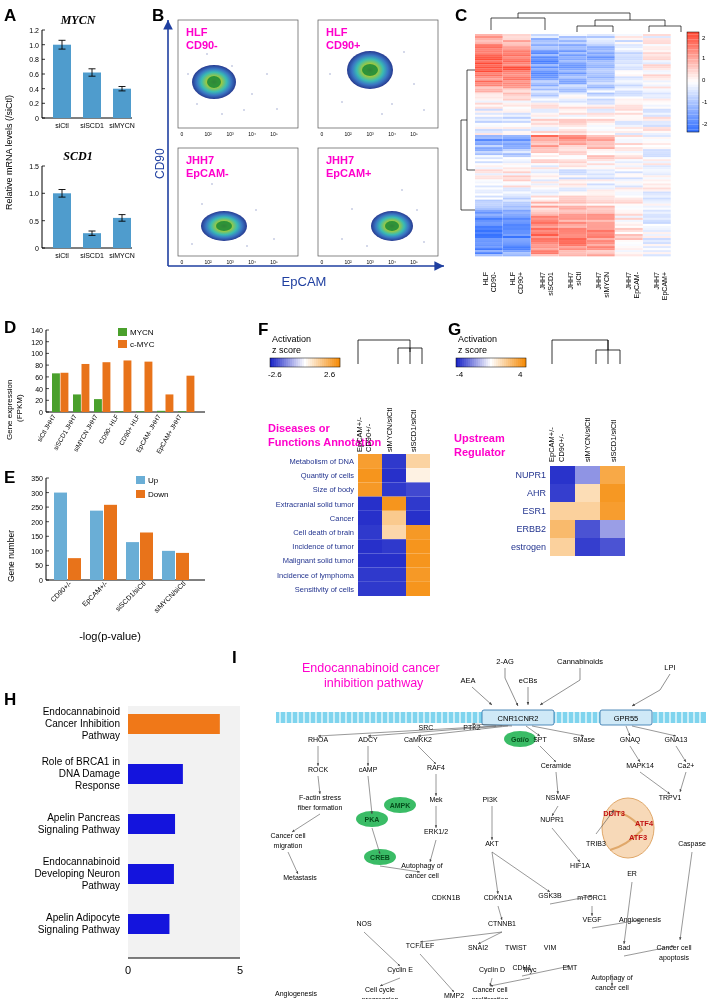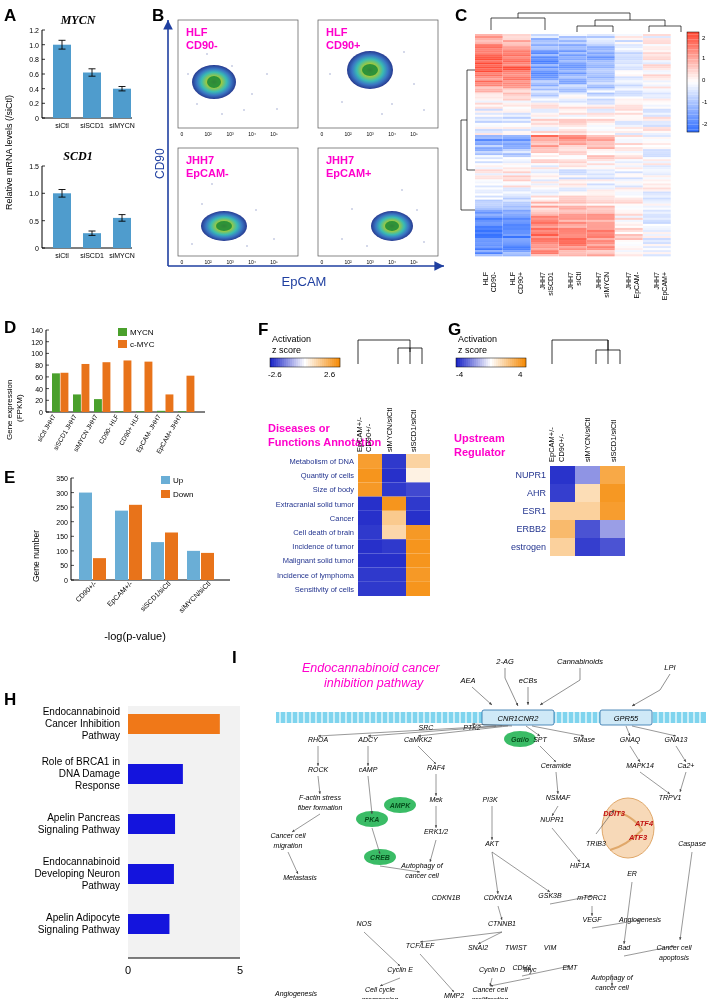--- a/index.html
+++ b/index.html
@@ -1142,21 +1142,21 @@
       <text transform="translate(98,94) rotate(-60)" text-anchor="end">siMYCN JHH7</text>
       <text transform="translate(119,94) rotate(-60)" text-anchor="end">CD90- HLF</text>
       <text transform="translate(140,94) rotate(-60)" text-anchor="end">CD90+ HLF</text>
       <text transform="translate(161,94) rotate(-60)" text-anchor="end">EpCAM- JHH7</text>
       <text transform="translate(182,94) rotate(-60)" text-anchor="end">EpCAM+ JHH7</text>
     </g>
   </svg>
 </div>
 
 <div class="panel-letter" style="left:4px;top:468px;">E</div>
-<div class="abs" style="left:0px;top:470px;width:215px;height:175px;padding-left:25px;">
+<div class="abs" style="left:0px;top:470px;width:215px;height:175px;">
   <svg width="215" height="175" viewBox="0 0 215 175">
     <text transform="translate(14,112) rotate(-90)" font-size="8.5" font-family="Liberation Sans">Gene number</text>
     <line x1="46" y1="8" x2="46" y2="110" stroke="#000" stroke-width="1"></line>
     <line x1="46" y1="110" x2="205" y2="110" stroke="#000" stroke-width="1"></line>
     <g font-size="7" font-family="Liberation Sans" text-anchor="end">
       <text x="43" y="11">350</text>
         <text x="43" y="25.6">300</text>
         <text x="43" y="40.1">250</text>
       <text x="43" y="54.7">200</text>
         <text x="43" y="69.3">150</text>
@@ -1425,21 +1425,21 @@
         <text x="120" y="165">Endocannabinoid</text>
         <text x="120" y="177">Developing Neuron</text>
         <text x="120" y="189">Pathway</text>
         <text x="120" y="221">Apelin Adipocyte</text>
         <text x="120" y="233">Signaling Pathway</text>
       </g>
   </svg>
 </div>
 
 <div class="panel-letter" style="left:232px;top:648px;">I</div>
-<div class="abs" style="left:240px;top:650px;width:477px;height:349px;font-style:italic;">
+<div class="abs" style="left:240px;top:650px;width:477px;height:349px;">
   <svg width="477" height="349" viewBox="0 0 477 349">
     <defs>
       <marker id="ar" markerWidth="6" markerHeight="6" refX="5" refY="2.2" orient="auto">
         <path d="M0,0 L5,2.2 L0,4.4 z" fill="#444"></path>
       </marker>
     </defs>
     <text x="62" y="22" font-size="12.5" fill="#ff00cc" font-family="Liberation Sans">Endocannabinoid cancer</text>
     <text x="84" y="37" font-size="12.5" fill="#ff00cc" font-family="Liberation Sans">inhibition pathway</text>
 
     <rect x="36" y="62" width="430" height="11" fill="#7fd4ee"></rect>

